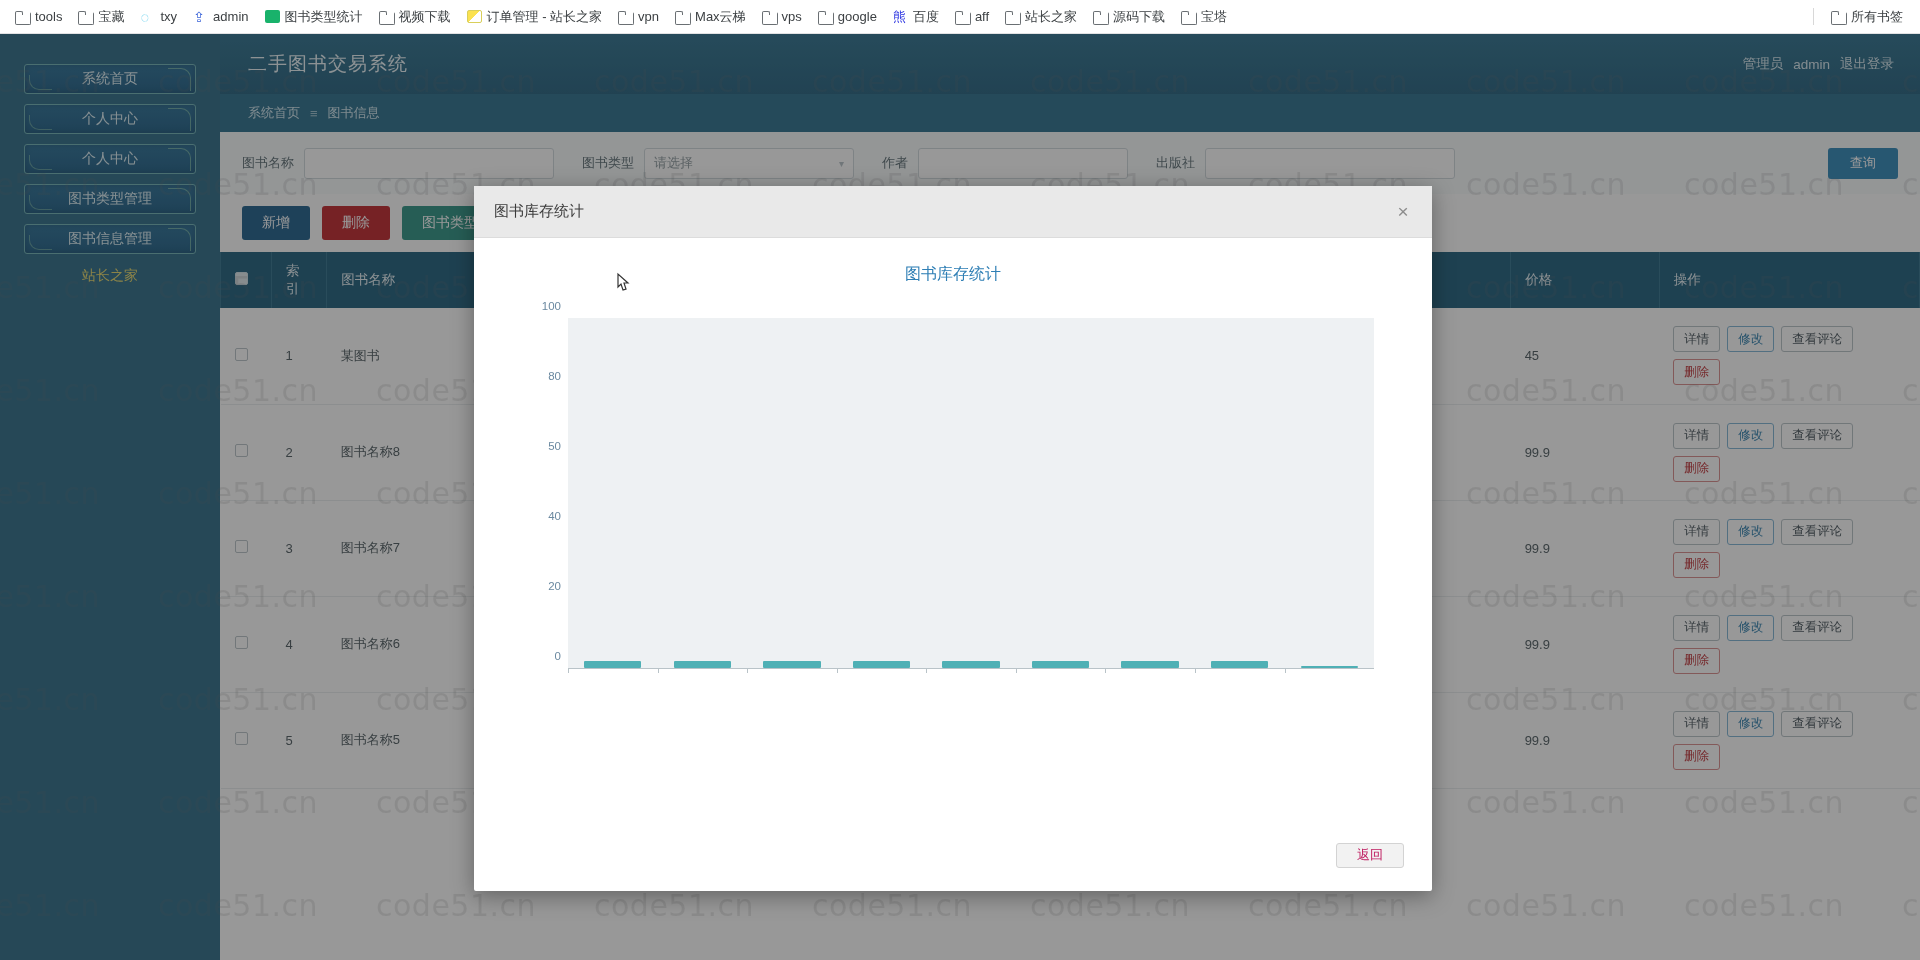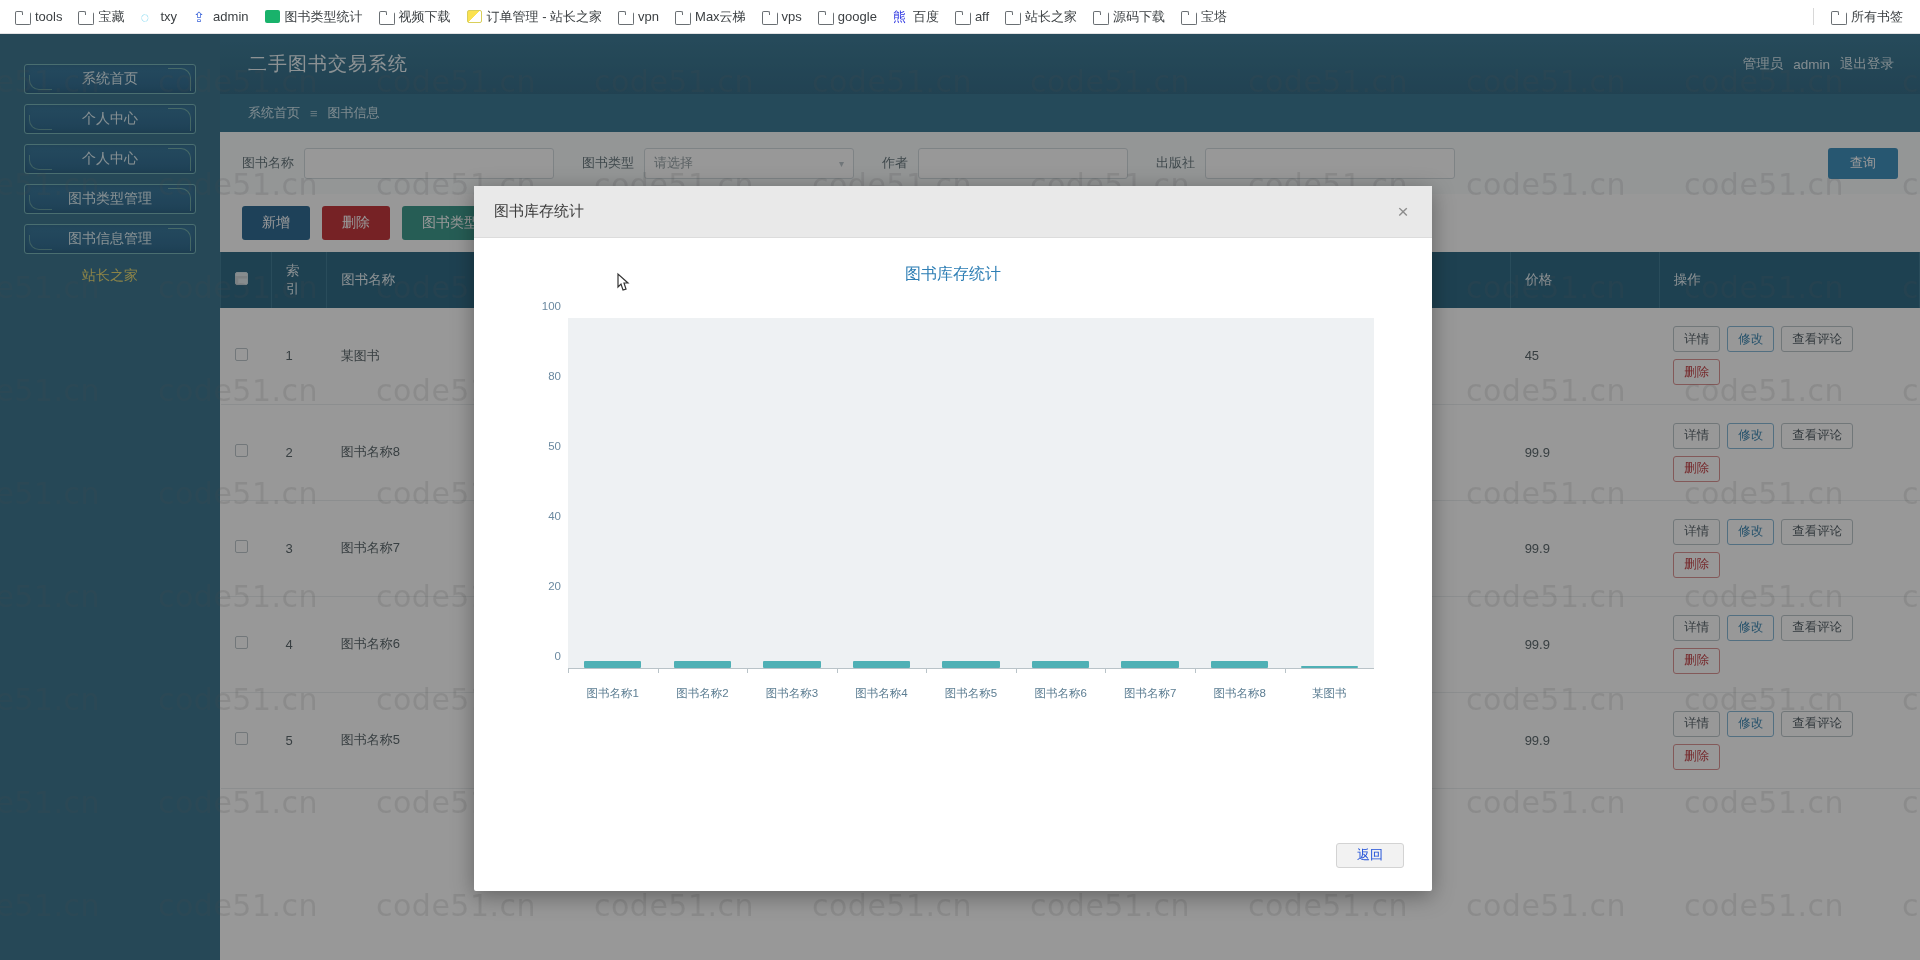--- a/index.html
+++ b/index.html
@@ -350,21 +350,21 @@
     position: absolute; bottom: -5px; width: 1px; height: 5px; background: #b9c3c8;
   }
   #modal-foot {
     height: 72px;
     display: flex; align-items: center; justify-content: flex-end;
     padding-right: 28px;
   }
   #btn-back {
     height: 25px; padding: 0 20px;
     background: #f2f2f2; border: 1px solid #d3d3d3; border-radius: 3px;
-    font-size: 13px; color: #1d4ed8; cursor: pointer; margin-left: 12px;
+    font-size: 13px; color: #be185d; cursor: pointer; margin-left: 12px;
   }
 
   
   #wm-red {
     position: absolute;
     left: 640px; top: 450px;
     font-family: "DejaVu Sans Mono", monospace;
     font-size: 36px;
     color: #e02020;
     font-weight: bold;
@@ -924,31 +924,20 @@
             </div>
           <div id="y-axis">
               <div class="ytick" style="bottom: 0%;">0</div>
               <div class="ytick" style="bottom: 20%;">20</div>
               <div class="ytick" style="bottom: 40%;">40</div>
               <div class="ytick" style="bottom: 60%;">50</div>
               <div class="ytick" style="bottom: 80%;">80</div>
               <div class="ytick" style="bottom: 100%;">100</div>
             </div>
         </div>
-        <div class="xlabels" id="chart-xlabels">
-            <div class="xlabel">图书名称1</div>
-            <div class="xlabel">图书名称2</div>
-            <div class="xlabel">图书名称3</div>
-            <div class="xlabel">图书名称4</div>
-            <div class="xlabel">图书名称5</div>
-            <div class="xlabel">图书名称6</div>
-            <div class="xlabel">图书名称7</div>
-            <div class="xlabel">图书名称8</div>
-            <div class="xlabel">某图书</div>
-          </div>
       </div>
     </div>
     <div id="modal-foot">
       <button id="btn-back">返回</button>
     </div>
   </div>
 
   <svg id="cursor" width="20" height="26" viewBox="0 0 20 26">
     <path d="M6 2 L6 15 L9 12 L11 18 L14 17 L12 11 L16 11 Z" fill="#ffffff" stroke="#333" stroke-width="1.2"></path>
   </svg>

